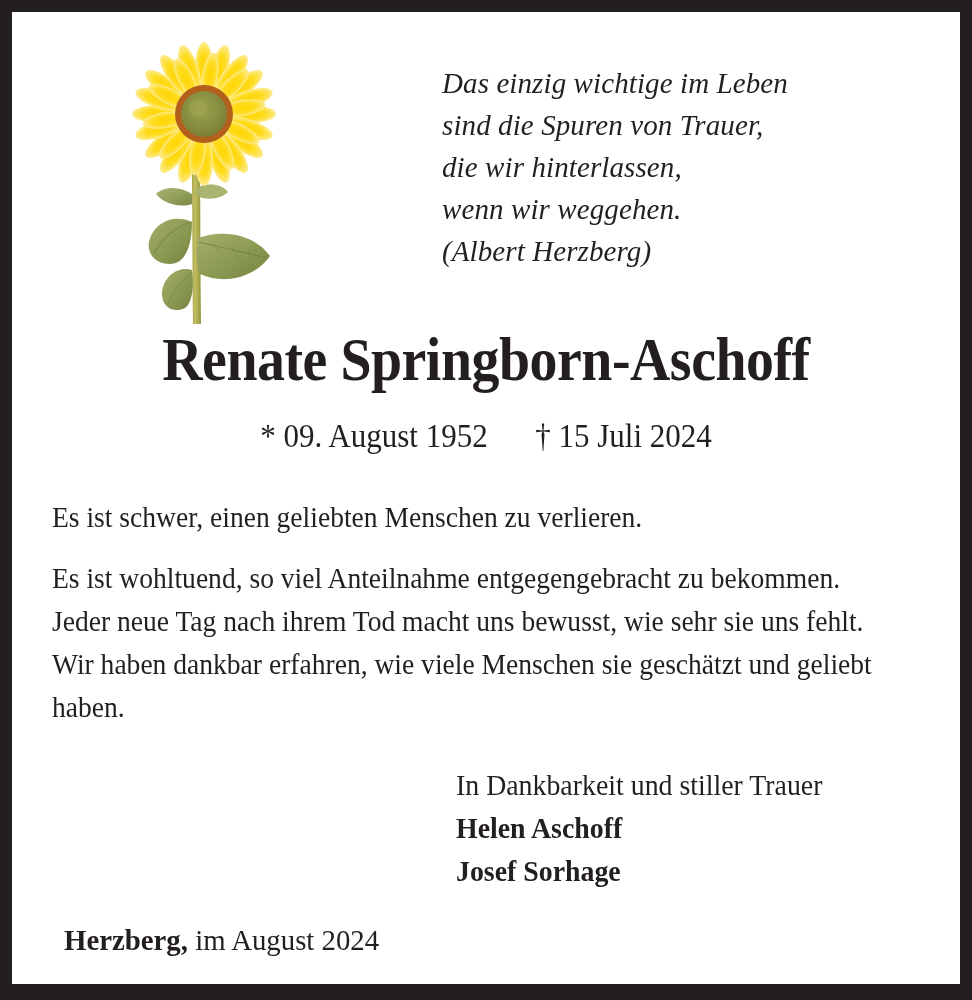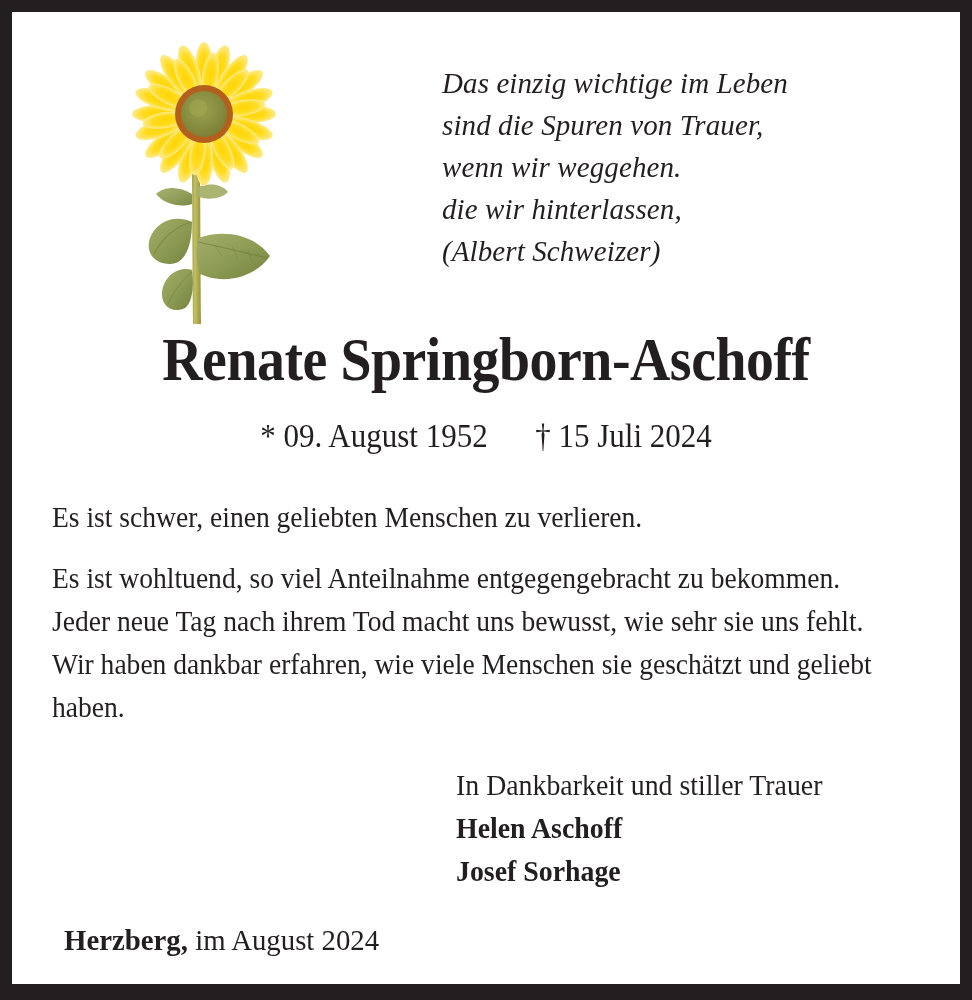--- a/index.html
+++ b/index.html
@@ -219,23 +219,23 @@
           <circle cx="0" cy="0" r="29" fill="#b4601d"></circle>
           <circle cx="0" cy="0" r="23" fill="url(#discgrad)"></circle>
           <circle cx="-6" cy="-6" r="9" fill="#a3a752" opacity="0.55"></circle>
         </g>
       </svg>
     </div>
 
     <div class="quote">
       <div>Das einzig wichtige im Leben</div>
       <div>sind die Spuren von Trauer,</div>
+      <div>die wir hinterlassen,</div>
       <div>wenn wir weggehen.</div>
-      <div>die wir hinterlassen,</div>
-      <div>(Albert Schweizer)</div>
+      <div>(Albert Herzberg)</div>
     </div>
 
     <div class="name">Renate Springborn-Aschoff</div>
 
     <div class="dates">
       <span>* 09. August 1952</span>
       <span class="gap"></span>
       <span>† 15 Juli 2024</span>
     </div>
 

